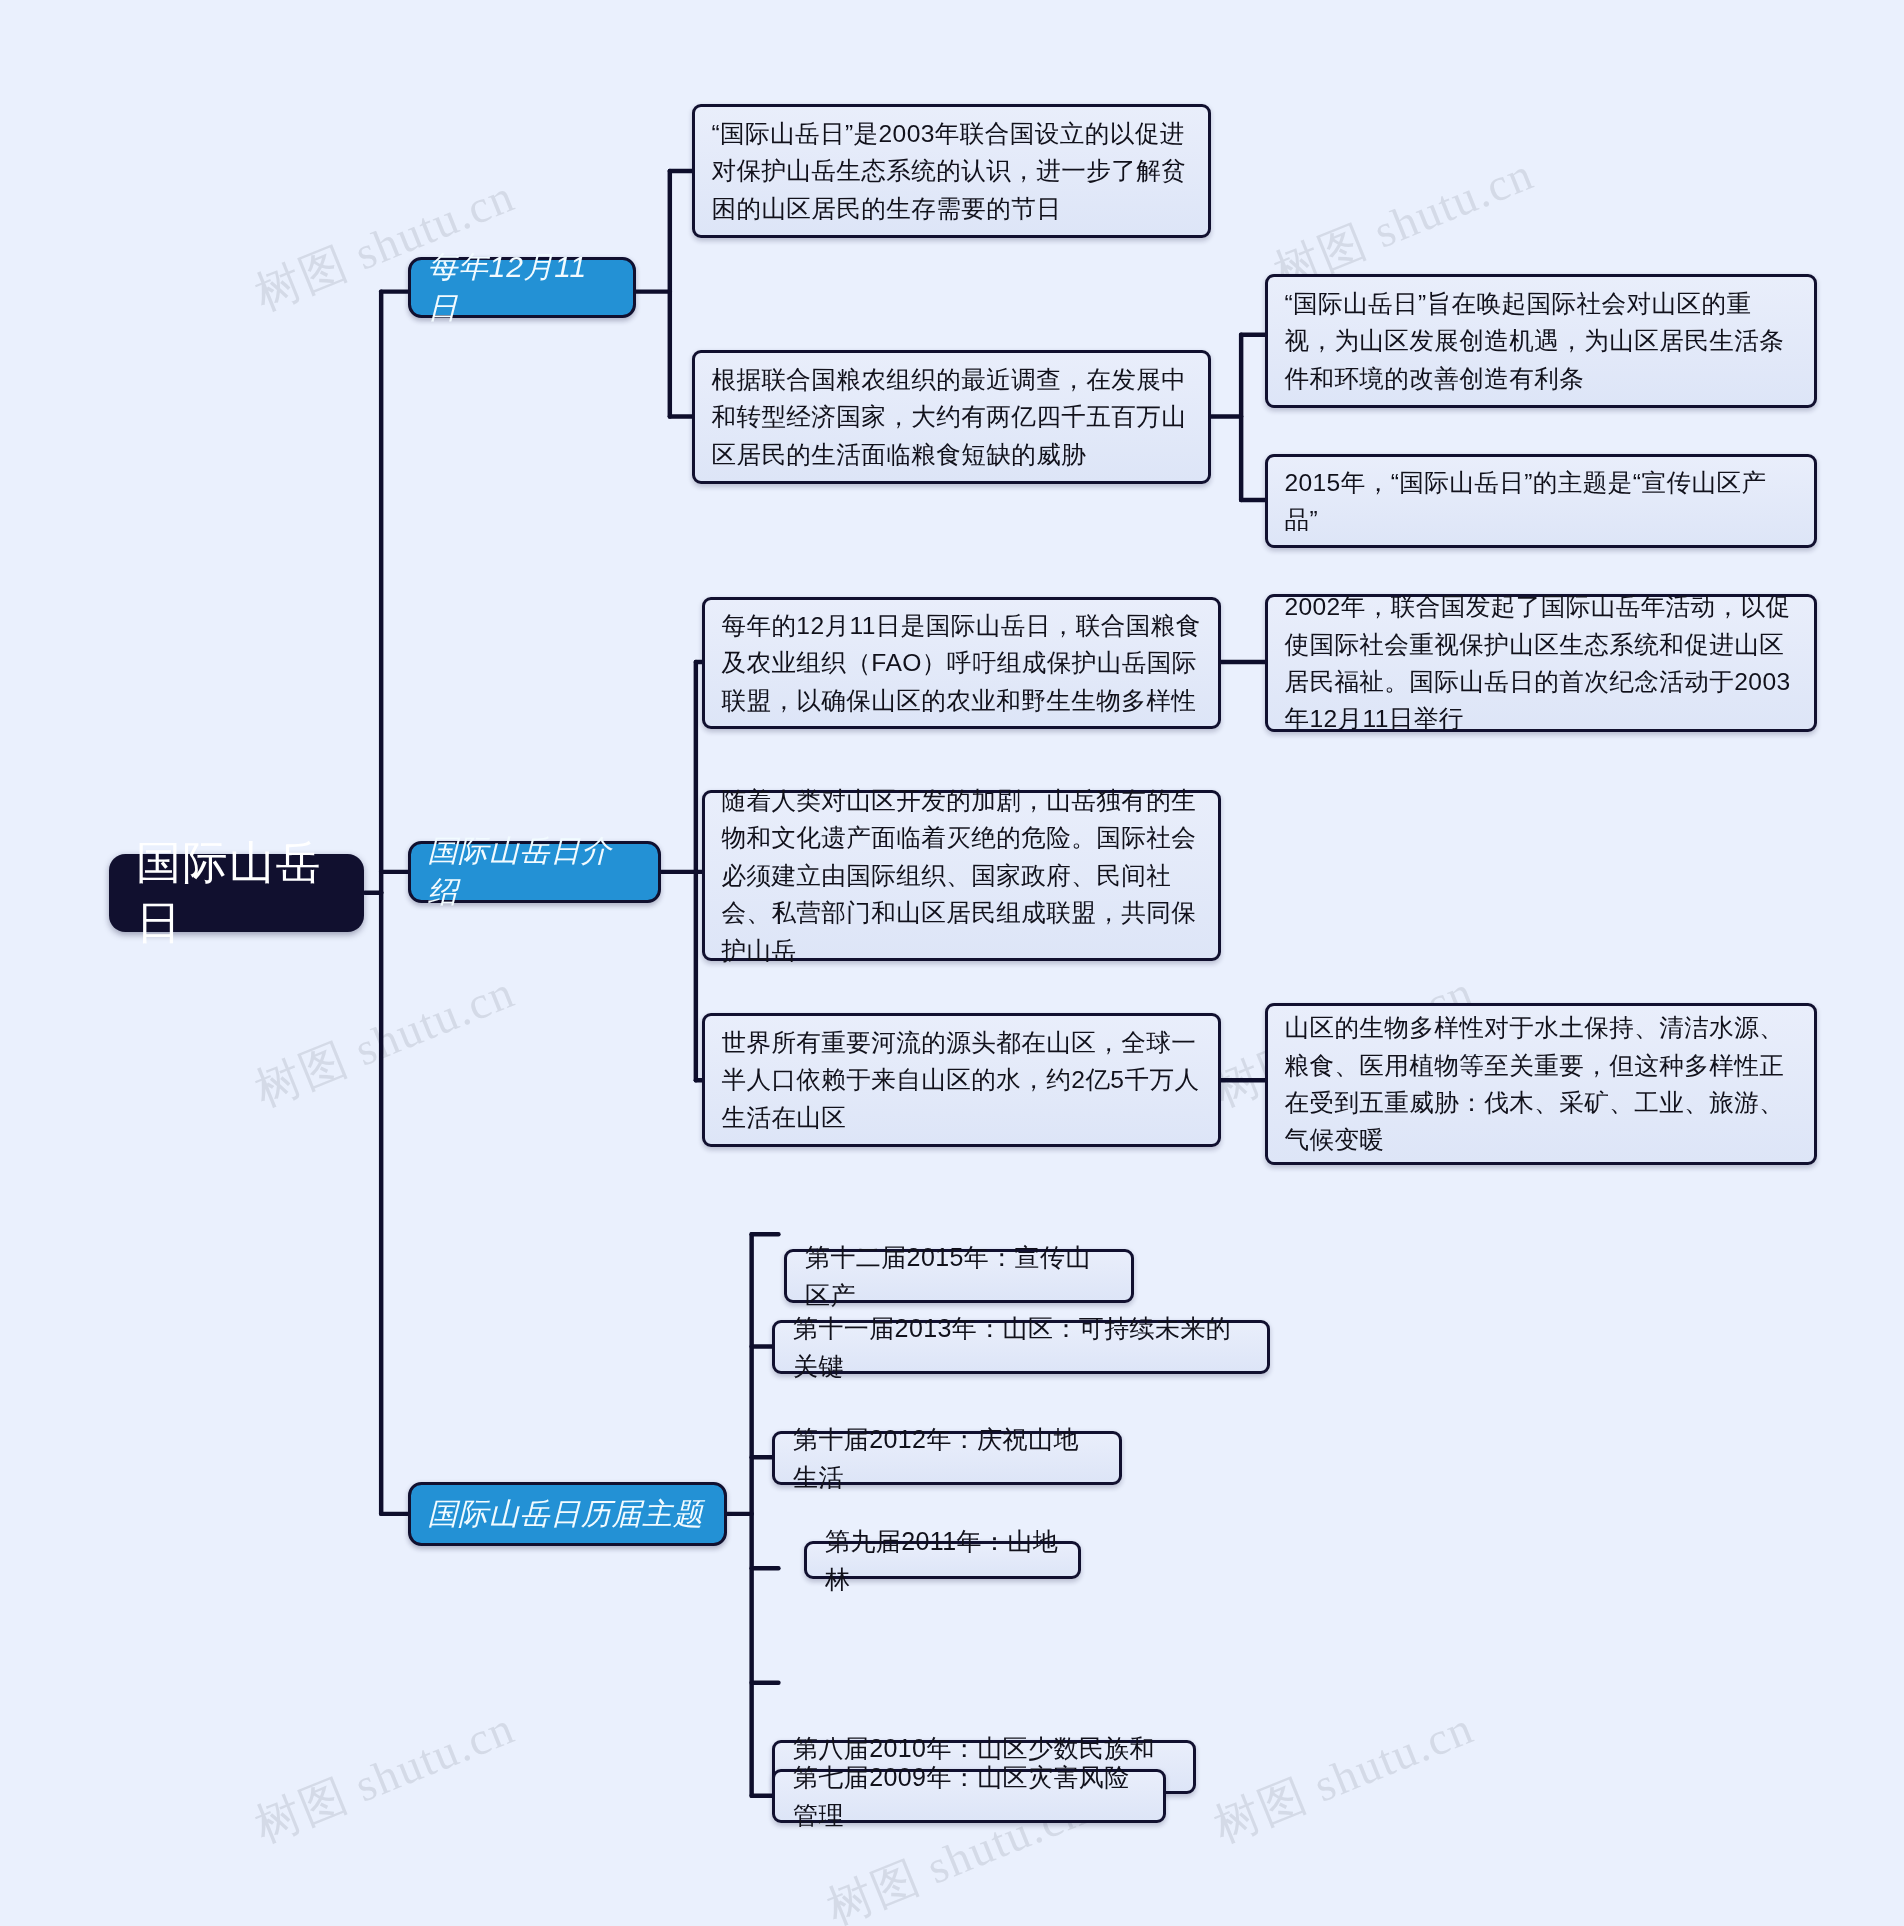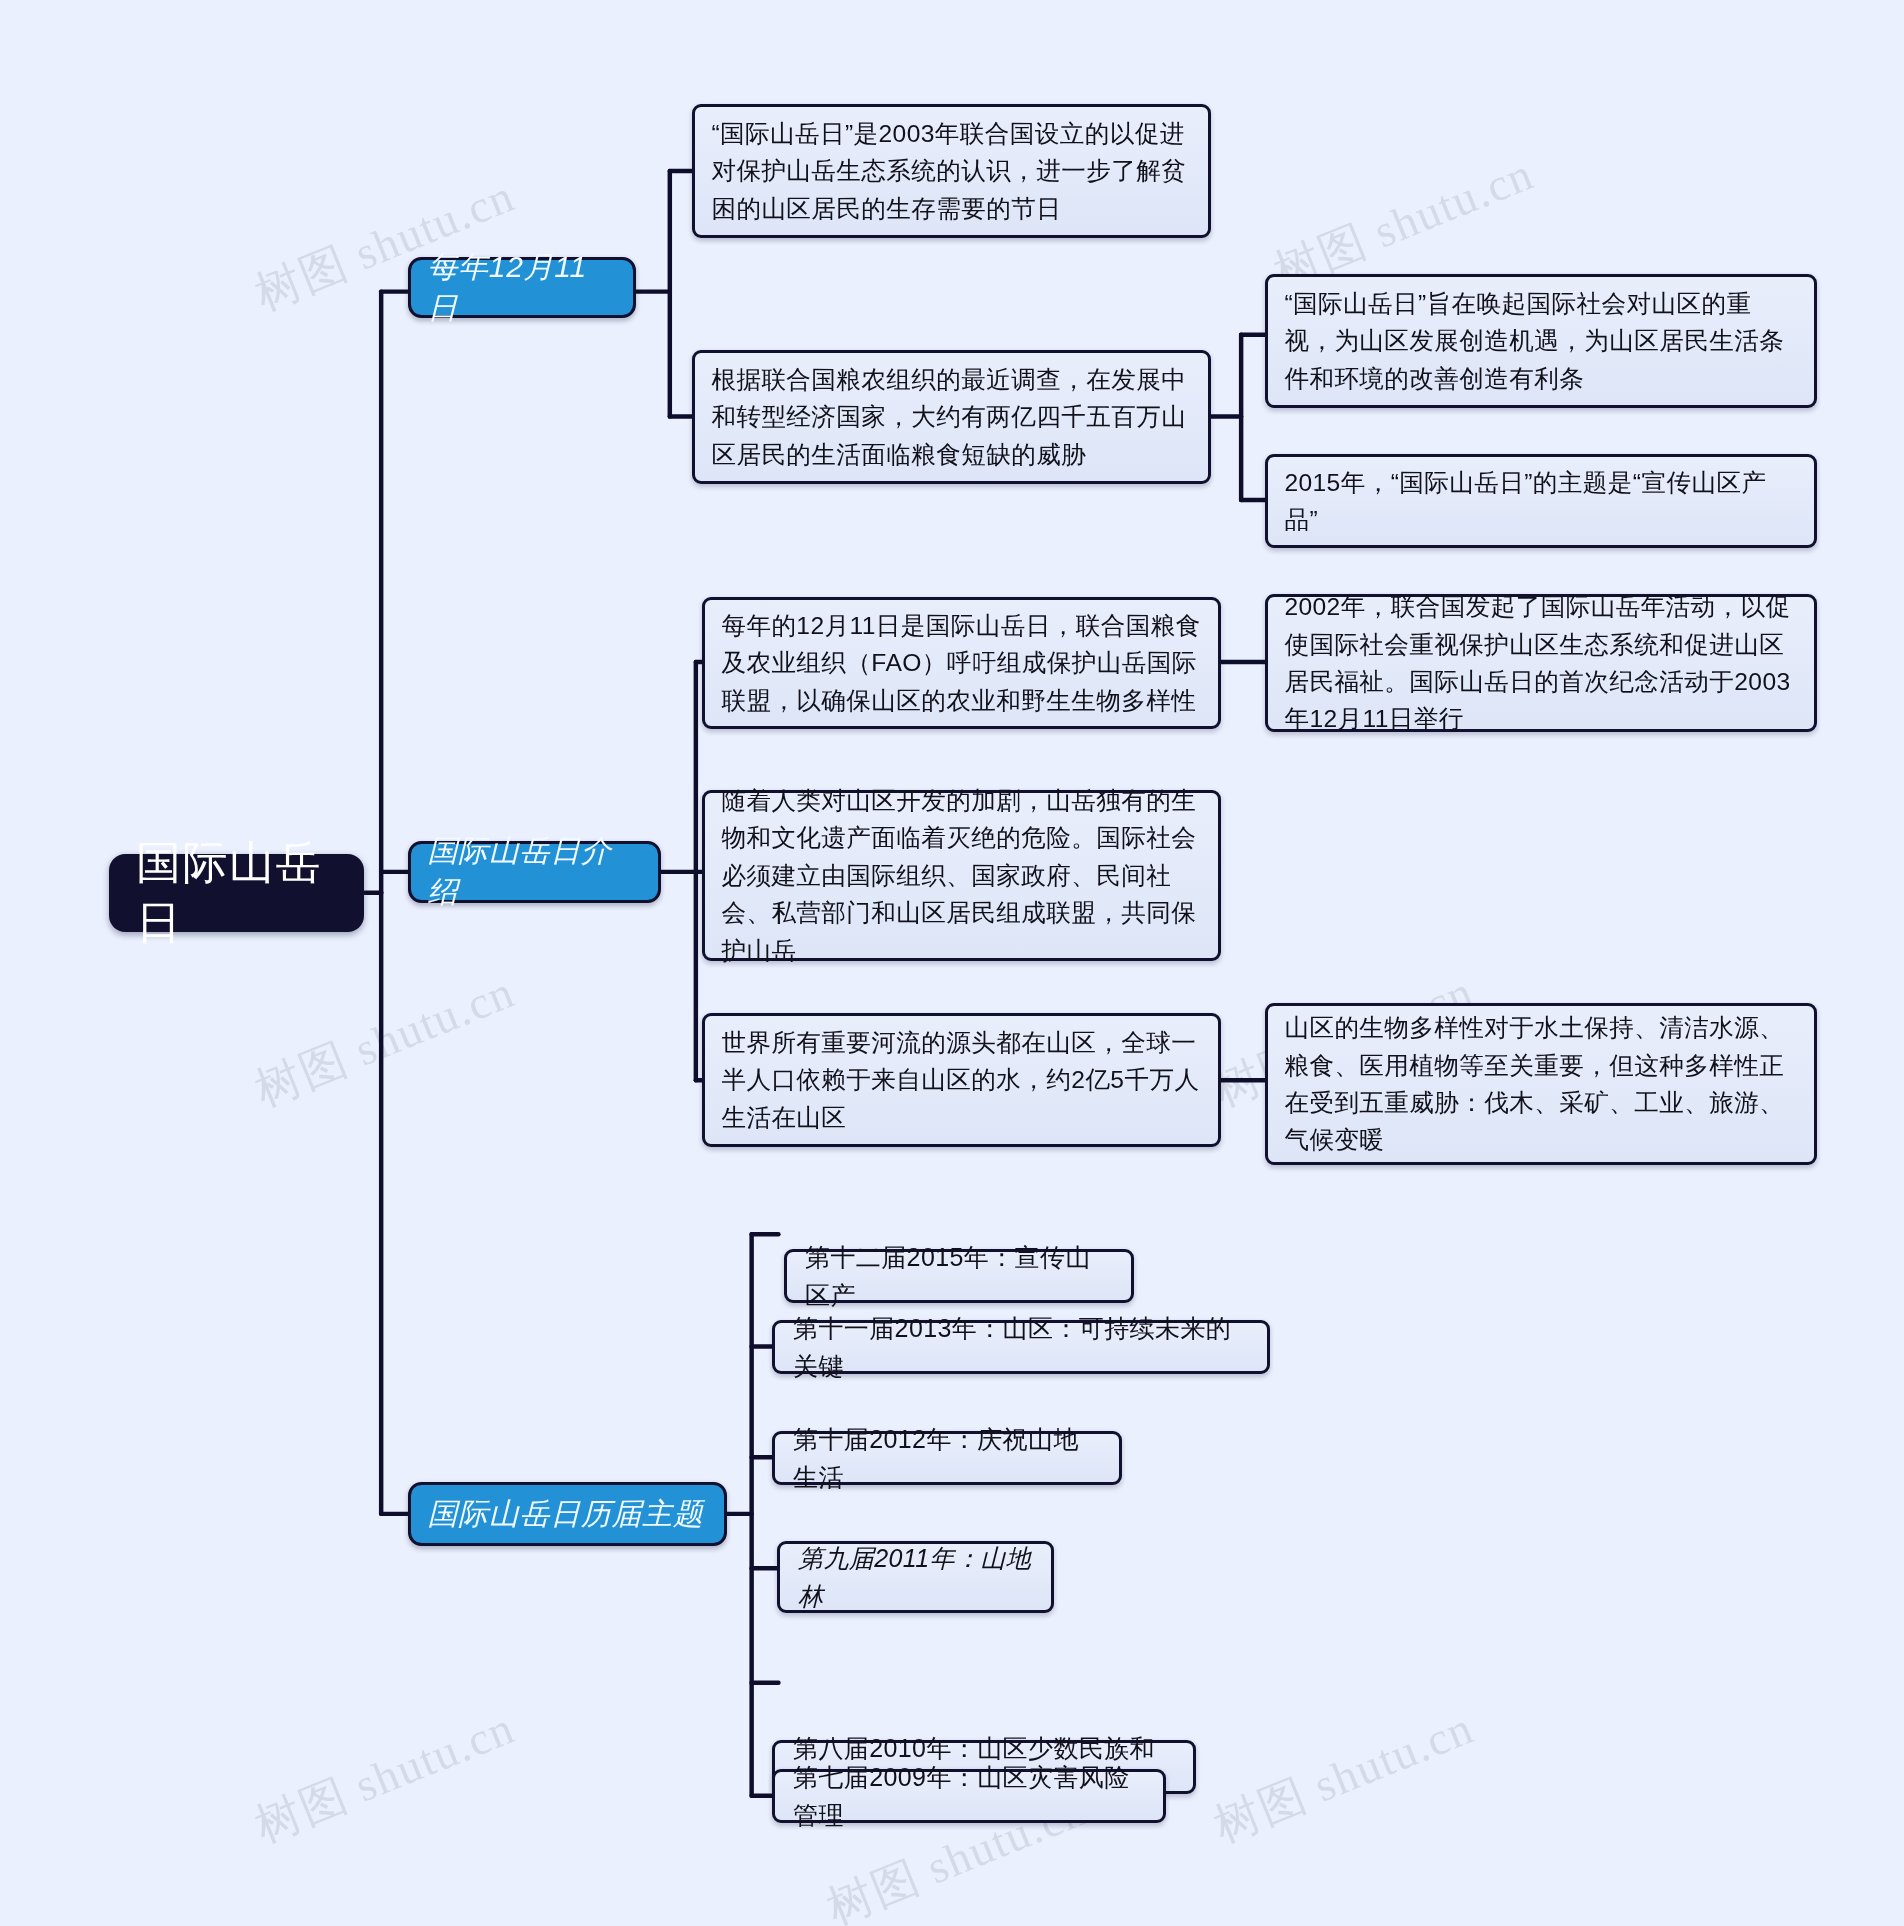--- a/index.html
+++ b/index.html
@@ -187,21 +187,21 @@
   </div>
 
   <div class="node leaf one-line" style="left:772px;top:1320px;width:498px;height:54px;">
     <span class="txt">第十一届2013年：山区：可持续未来的关键</span>
   </div>
 
   <div class="node leaf one-line" style="left:772px;top:1431px;width:350px;height:54px;">
     <span class="txt">第十届2012年：庆祝山地生活</span>
   </div>
 
-  <div class="node leaf one-line" style="left:777px;top:1541px;width:277px;height:72px;font-style:italic;">
+  <div class="node leaf one-line" style="left:804px;top:1541px;width:277px;height:38px;">
     <span class="txt">第九届2011年：山地林</span>
   </div>
 
   <div class="node leaf one-line" style="left:772px;top:1740px;width:424px;height:54px;">
     <span class="txt">第八届2010年：山区少数民族和原住</span>
   </div>
 
   <div class="node leaf one-line" style="left:772px;top:1769px;width:394px;height:54px;">
     <span class="txt">第七届2009年：山区灾害风险管理</span>
   </div>

